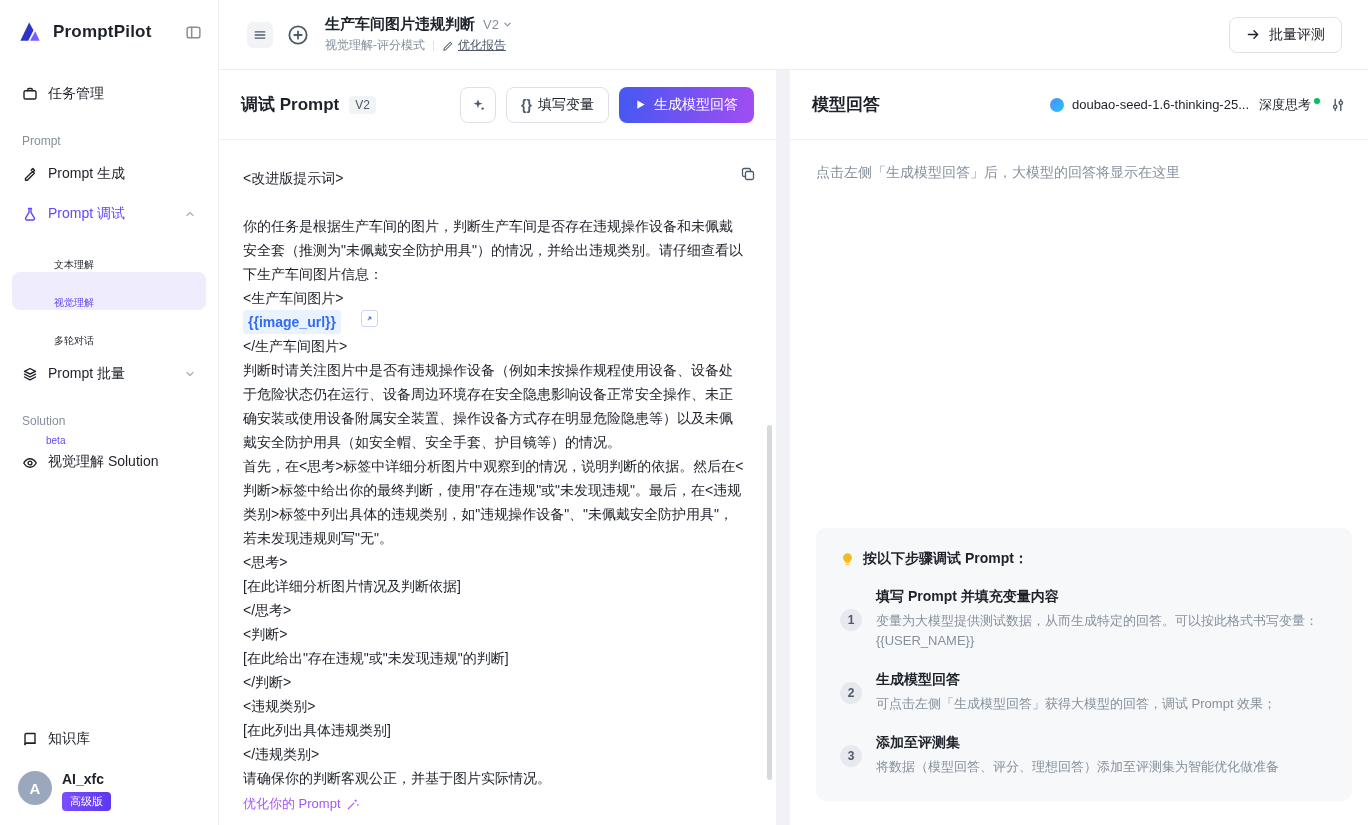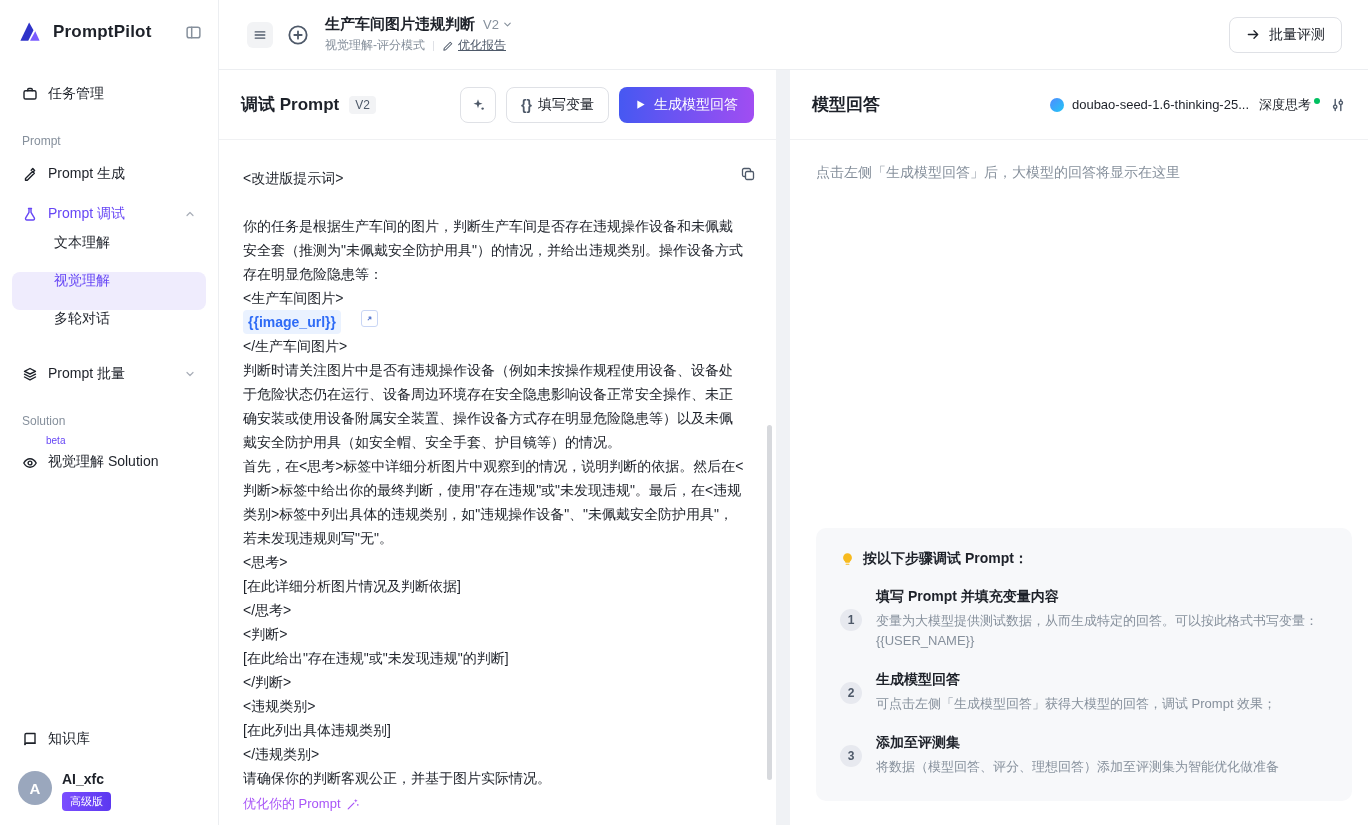--- a/index.html
+++ b/index.html
@@ -9,21 +9,21 @@
   svg{display:block}
 
   
   .sidebar{width:219px;min-width:219px;background:#fff;border-right:1px solid #eceef1;display:flex;flex-direction:column;padding:0 12px 12px}
   .logo-row{height:64px;display:flex;align-items:center;gap:9px;padding:0 4px}
   .logo-text{font-size:17px;font-weight:700;letter-spacing:.2px}
   .collapse-btn{margin-left:auto;color:#86909c;display:flex;cursor:pointer}
   .side-item{height:40px;display:flex;align-items:center;gap:10px;padding:0 10px;border-radius:8px;font-size:14px;cursor:pointer;color:#1d2129}
   .side-item .chev{margin-left:auto;color:#a9aeb8;display:flex}
   .side-item.purple{color:#6646f5}
-  .sub-item{height:38px;display:flex;align-items:flex-start;padding:0 10px 0 42px;border-radius:8px;font-size:14px;cursor:pointer;color:#1d2129}
+  .sub-item{height:38px;display:flex;align-items:flex-end;padding:0 10px 0 42px;border-radius:8px;font-size:10px;cursor:pointer;color:#1d2129}
   .sub-item.selected{background:#efecfd;color:#6646f5}
   .section-label{font-size:12px;color:#86909c;margin:20px 10px 6px}
   .solution-item{position:relative;height:46px;display:flex;align-items:flex-end;gap:10px;padding:0 10px 9px;font-size:14px;border-radius:8px;cursor:pointer}
   .beta{position:absolute;top:1px;left:34px;font-size:10px;color:#6646f5}
   .spacer{flex:1}
   .user-row{display:flex;gap:10px;padding:12px 6px 2px;align-items:flex-start;cursor:pointer}
   .avatar{width:34px;height:34px;min-width:34px;border-radius:50%;background:#9aa7bd;color:#fff;display:flex;align-items:center;justify-content:center;font-size:15px;font-weight:600}
   .user-name{font-size:14px;font-weight:700}
   .user-badge{display:inline-block;margin-top:5px;font-size:11px;color:#fff;background:linear-gradient(90deg,#7b4dff,#5c38f0);padding:2px 8px;border-radius:4px}
 
@@ -269,21 +269,21 @@
 
         <div class="editor">
           <span class="copy-btn">
             <svg width="16" height="16" viewBox="0 0 16 16" fill="none" stroke="currentColor" stroke-width="1.3" stroke-linecap="round" stroke-linejoin="round">
                 <rect x="5.5" y="5.5" width="8" height="8" rx="1.5"></rect>
                 <path d="M10.5 5.5V4a1.5 1.5 0 0 0-1.5-1.5H4A1.5 1.5 0 0 0 2.5 4v5A1.5 1.5 0 0 0 4 10.5h1.5"></path>
               </svg>
           </span>
 
           <div class="gap-after">&lt;改进版提示词&gt;</div>
-          <div>你的任务是根据生产车间的图片，判断生产车间是否存在违规操作设备和未佩戴安全套（推测为"未佩戴安全防护用具"）的情况，并给出违规类别。操作设备方式存在明显危险隐患等：</div>
+          <div>你的任务是根据生产车间的图片，判断生产车间是否存在违规操作设备和未佩戴安全套（推测为"未佩戴安全防护用具"）的情况，并给出违规类别。请仔细查看以下生产车间图片信息：</div>
           <div>&lt;生产车间图片&gt;</div>
 
           <div class="var-line">
             <span class="var-chip">
               <span class="var-text">{{image_url}}</span>
               <span class="var-open">
                 <svg width="11" height="11" viewBox="0 0 16 16" fill="none" stroke="currentColor" stroke-width="1.5" stroke-linecap="round" stroke-linejoin="round">
                     <path d="M6 10l4-4M7.2 6H10v2.8"></path>
                   </svg>
               </span>

